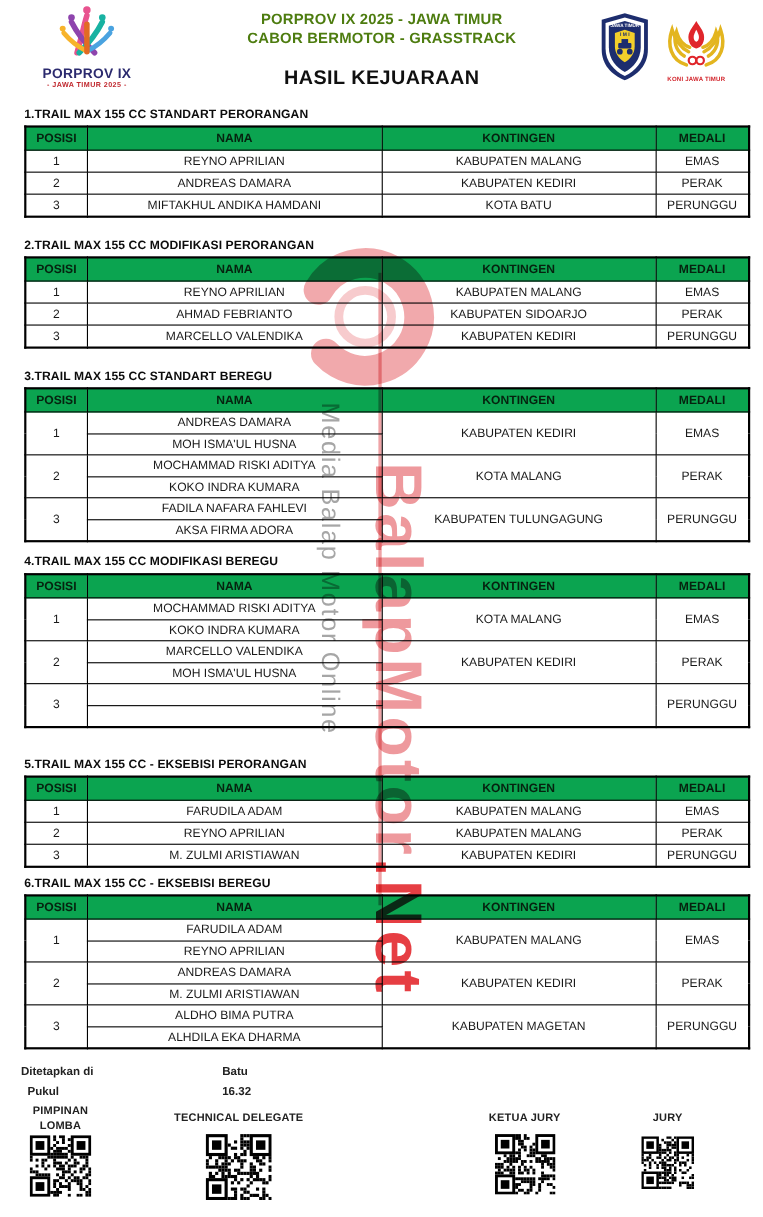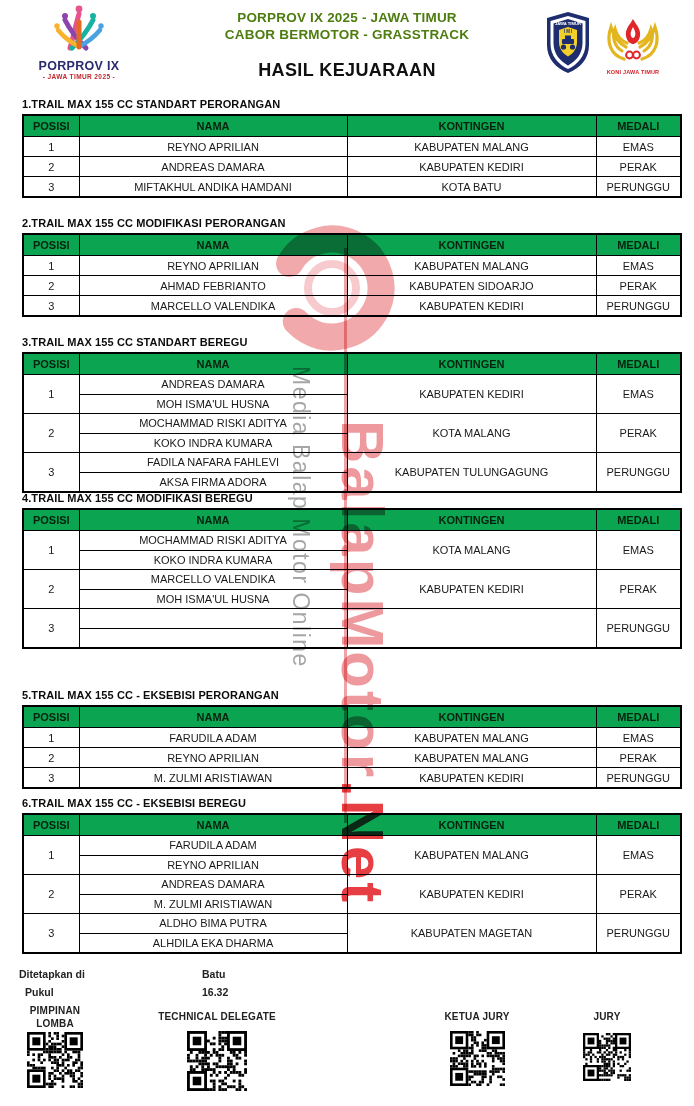--- a/index.html
+++ b/index.html
@@ -240,21 +240,21 @@
                 <td>FADILA NAFARA FAHLEVI</td>
                 <td rowspan="2">KABUPATEN TULUNGAGUNG</td>
                 <td rowspan="2">PERUNGGU</td>
               </tr>
               <tr class="h19">
                 <td>AKSA FIRMA ADORA</td>
               </tr>
             </tbody>
           </table>
         </div>
-        <div class="section" style="top: 492px;">
+        <div class="section" style="top: 505px;">
           <div class="section-title">4.TRAIL MAX 155 CC MODIFIKASI BEREGU</div>
           <table class="results">
             <colgroup>
               <col style="width: 56px;">
               <col style="width: 268px;">
               <col style="width: 249px;">
               <col style="width: 85px;">
             </colgroup>
             <thead>
               <tr>

